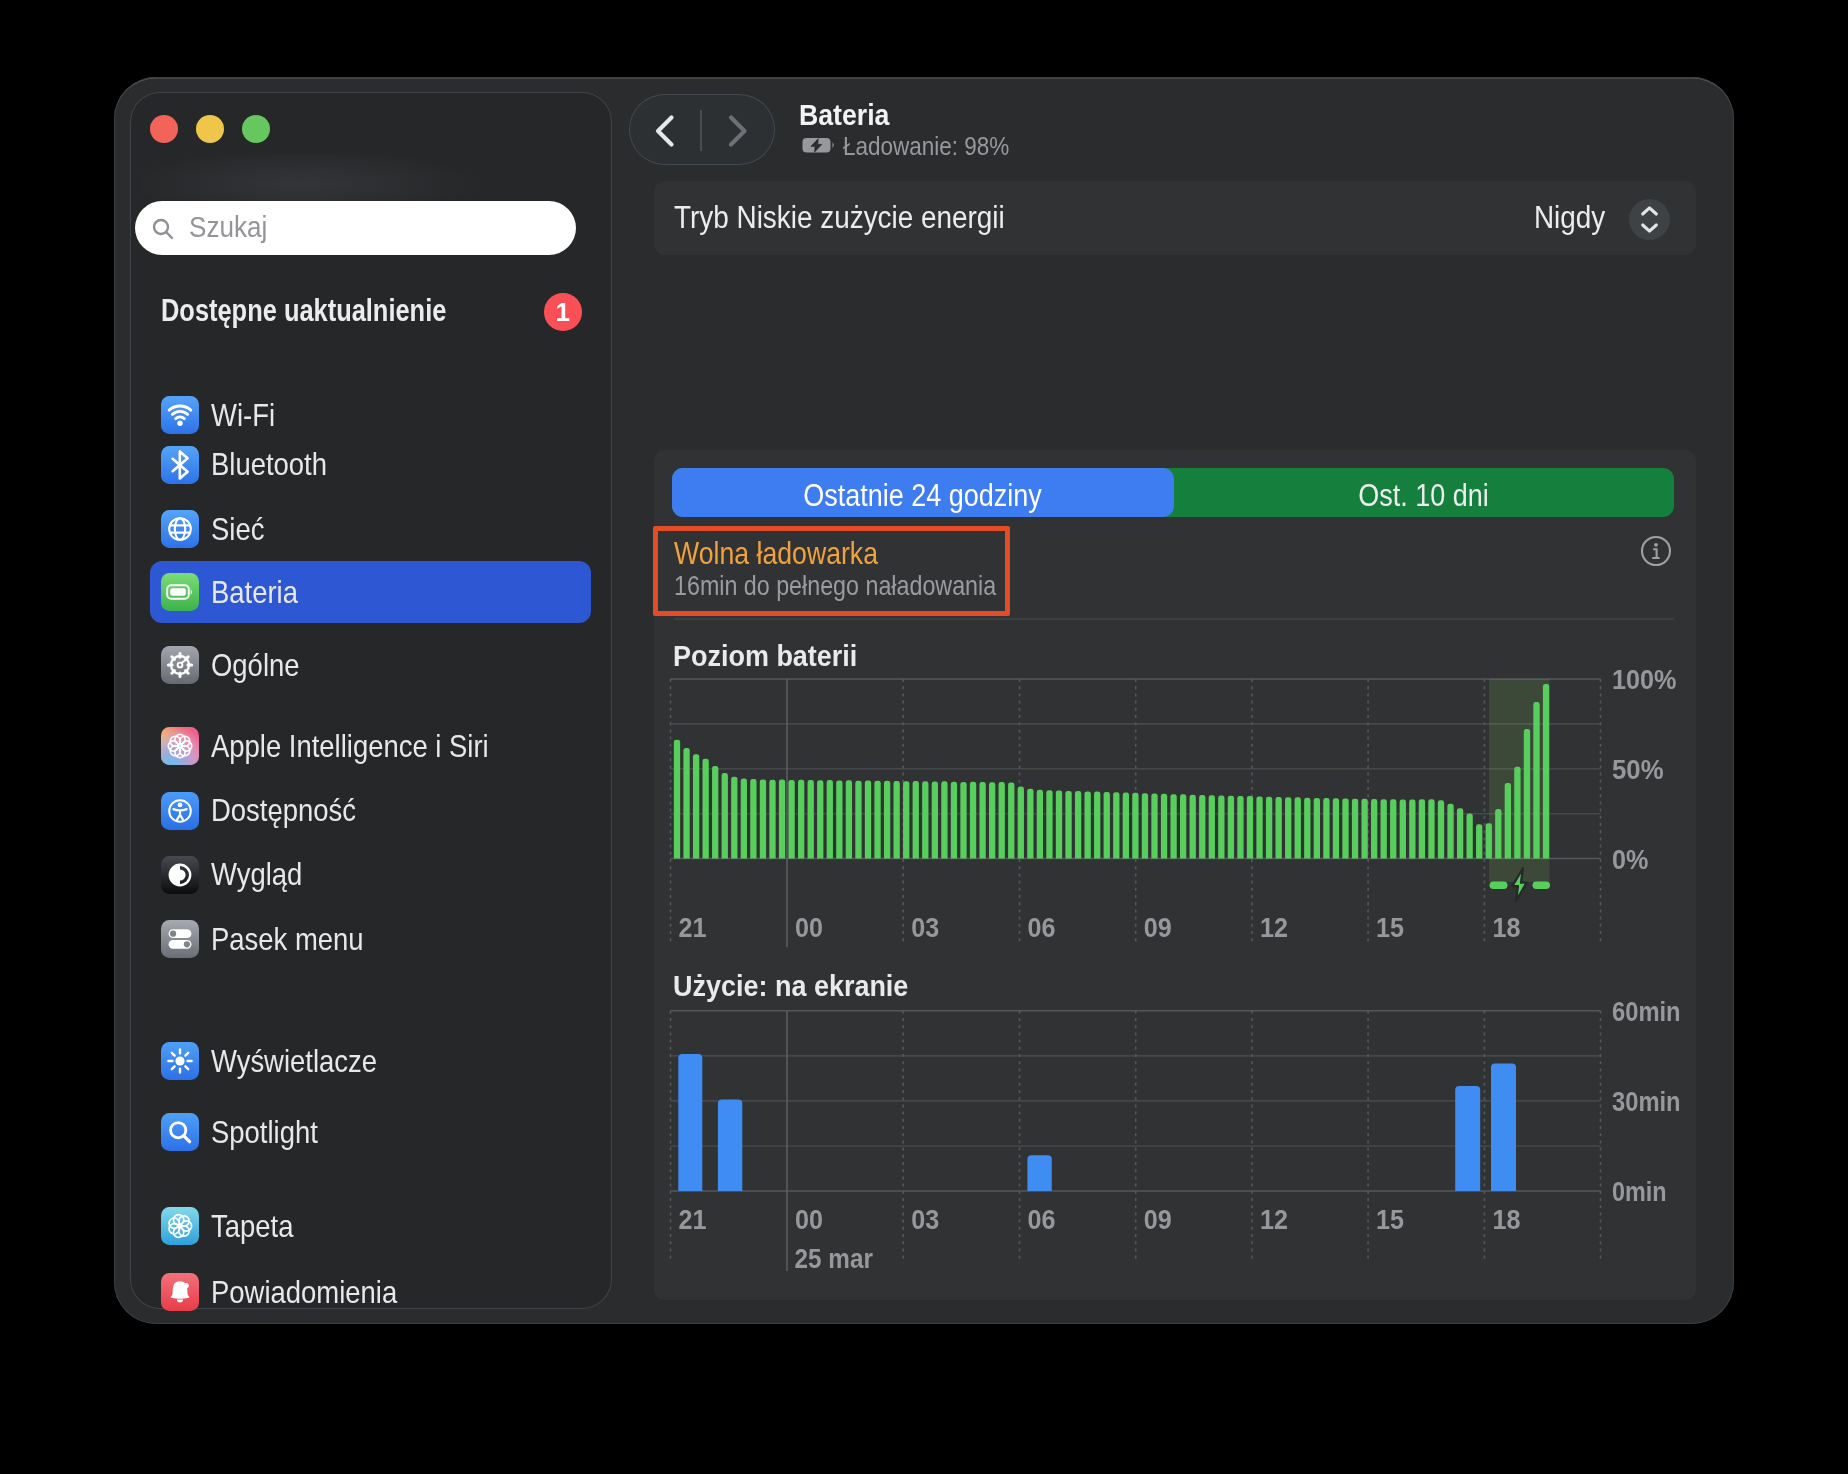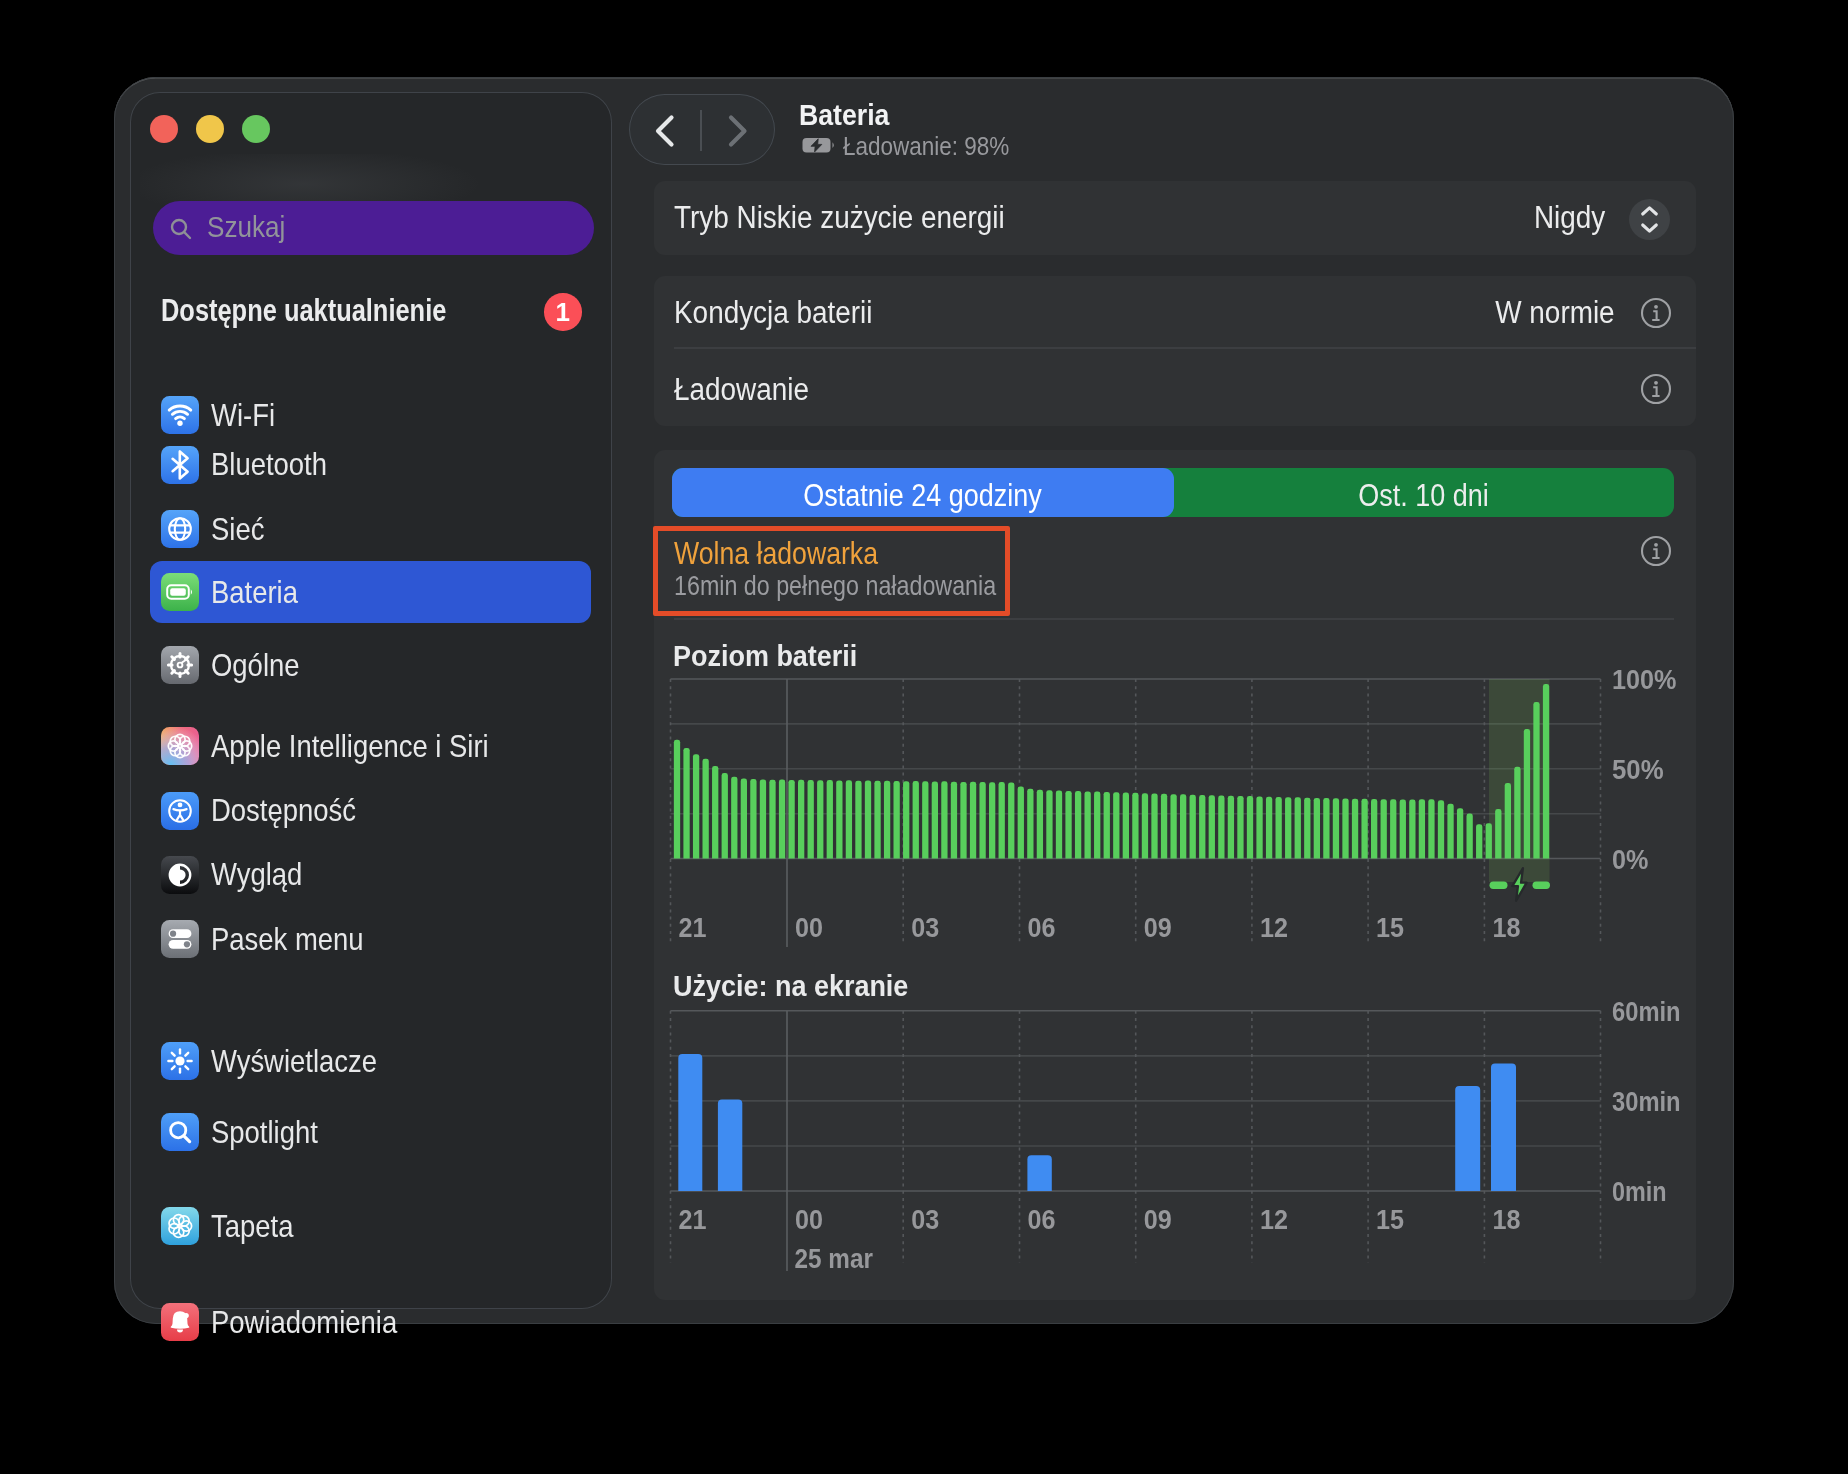--- a/index.html
+++ b/index.html
@@ -6,22 +6,22 @@
 .abs { position:absolute; }
 .stage { position:relative; width:1848px; height:1474px; background:#000; }
 .win { position:absolute; left:113.5px; top:76.5px; width:1620px; height:1247px;
   border-radius:42px; background:#2a2c2e;
   box-shadow: inset 0 0 0 1px #3a3e42, inset 0 1.5px 0 rgba(255,255,255,0.22); }
 .panel { position:absolute; left:16.5px; top:15.5px; width:482px; height:1217px;
   border-radius:30px; background:#252729; box-shadow: inset 0 0 0 1px rgba(140,152,165,0.26); }
 .dot { position:absolute; width:28px; height:28px; border-radius:50%; top:22.8px; }
 .smudge { position:absolute; left:10px; top:62px; width:430px; height:60px;
   background:radial-gradient(55% 80% at 38% 50%, rgba(135,139,145,0.14), rgba(135,139,145,0.0) 75%); }
-.search { position:absolute; left:23px; top:109px; width:441px; height:54px; border-radius:27px;
-  background:#4c1d95; }
+.search { position:absolute; left:5px; top:109px; width:441px; height:54px; border-radius:27px;
+  background:#ffffff; }
 .search span { position:absolute; left:54px; top:9.2px; font-size:30px; color:#92949a; transform:scaleX(0.87); transform-origin:0 50%; }
 .sechead { position:absolute; left:31px; top:201.3px; font-size:31px; font-weight:600; color:#ebeced; transform:scaleX(0.82); transform-origin:0 50%; white-space:nowrap; }
 .badge { position:absolute; left:414px; top:201px; width:37.5px; height:37.5px; border-radius:50%;
   background:#fb4f57; color:#fff; font-size:26px; font-weight:700; text-align:center; line-height:38px; }
 .srow { position:absolute; left:19.5px; width:441px; height:62px; display:flex; align-items:center; }
 .srow .tile { margin-left:11px; flex:0 0 38px; }
 .srow span { margin-left:12.5px; font-size:30.5px; color:#e7e8e9; white-space:nowrap; display:inline-block; transform:scaleX(0.9); transform-origin:0 50%; }
 .selrow { position:absolute; left:19.5px; top:469px; width:441px; height:62px; border-radius:12px; background:#2e57d4; }
 .pill { position:absolute; left:515.5px; top:17px; width:146px; height:71px; border-radius:35.5px;
   background:#2d3033; box-shadow: inset 0 0 0 1px rgba(150,165,180,0.22); }
@@ -223,21 +223,21 @@
             <circle cx="25.40" cy="19.00" r="5.2" stroke="#fff" stroke-width="1.7" fill="none"></circle>
             <circle cx="22.99" cy="24.00" r="5.2" stroke="#fff" stroke-width="1.7" fill="none"></circle>
             <circle cx="17.58" cy="25.24" r="5.2" stroke="#fff" stroke-width="1.7" fill="none"></circle>
             <circle cx="13.23" cy="21.78" r="5.2" stroke="#fff" stroke-width="1.7" fill="none"></circle>
             <circle cx="13.23" cy="16.22" r="5.2" stroke="#fff" stroke-width="1.7" fill="none"></circle>
             <circle cx="17.58" cy="12.76" r="5.2" stroke="#fff" stroke-width="1.7" fill="none"></circle>
             <circle cx="22.99" cy="14.00" r="5.2" stroke="#fff" stroke-width="1.7" fill="none"></circle>
           </svg>
           <span>Tapeta</span>
         </div>
-        <div class="srow" style="top:1199px">
+        <div class="srow" style="top:1169px">
           <svg class="tile" width="38" height="38" viewBox="0 0 38 38">
             <linearGradient id="gRd" x1="0" y1="0" x2="0" y2="1">
               <stop offset="0" stop-color="#f3717b"></stop>
               <stop offset="1" stop-color="#e73d48"></stop>
             </linearGradient>
             <rect width="38" height="38" rx="8.5" fill="url(#gRd)"></rect>
             <path d="M19 8.2 q6.8 0 7.2 7.2 l0.3 5.2 q0.1 1.8 1.5 2.9 q1.1 0.9 -0.3 1.3 q-3.7 1 -8.7 1 t-8.7 -1 q-1.4 -0.4 -0.3 -1.3 q1.4 -1.1 1.5 -2.9 l0.3 -5.2 q0.4 -7.2 7.2 -7.2 Z" fill="#fff"></path>
             <path d="M16 26.6 a3 3 0 0 0 6 0 Z" fill="#fff"></path>
             <circle cx="25.2" cy="12.6" r="2.6" fill="#fff"></circle>
           </svg>
@@ -261,36 +261,20 @@
 
  <div class="card" style="top:104.5px;height:74px">
    <div class="rowtext" style="left:19.5px;top:19.2px">Tryb Niskie zużycie energii</div>
    <div class="rowtext rright" style="right:91px;top:19.2px">Nigdy</div>
    <div style="position:absolute;left:974.5px;top:17.5px;width:41px;height:41px;border-radius:50%;background:#3f4245"></div>
    <svg class="abs" style="left:974.5px;top:17.5px" width="41" height="41" viewBox="0 0 41 41">
      <path d="M13.7 15 L20.5 8.8 L27.3 15 M13.7 26 L20.5 32.2 L27.3 26" stroke="#e2e4e6" stroke-width="3.1" fill="none" stroke-linecap="round" stroke-linejoin="round"></path>
    </svg>
  </div>
 
- <div class="card" style="top:199px;height:150px">
-   <div class="rowtext" style="left:19.5px;top:19.2px">Kondycja baterii</div>
-   <div class="rowtext rright" style="right:81px;top:19.2px">W normie</div>
-   <svg class="abs" style="left:986.3px;top:21.5px" width="32" height="32" viewBox="0 0 32 32">
-          <circle cx="16" cy="16" r="14" stroke="#9fa1a4" stroke-width="2.1" fill="none"></circle>
-          <circle cx="16" cy="9.8" r="1.9" fill="#9fa1a4"></circle>
-          <path d="M13.2 14.2 h3.4 v8.2 m-4.4 0.6 h7.4" stroke="#9fa1a4" stroke-width="2.1" fill="none"></path>
-        </svg>
-   <div class="divline" style="left:19.5px;right:0;top:71.7px"></div>
-   <div class="rowtext" style="left:19.5px;top:96.7px">Ładowanie</div>
-   <svg class="abs" style="left:986.3px;top:97.5px" width="32" height="32" viewBox="0 0 32 32">
-          <circle cx="16" cy="16" r="14" stroke="#9fa1a4" stroke-width="2.1" fill="none"></circle>
-          <circle cx="16" cy="9.8" r="1.9" fill="#9fa1a4"></circle>
-          <path d="M13.2 14.2 h3.4 v8.2 m-4.4 0.6 h7.4" stroke="#9fa1a4" stroke-width="2.1" fill="none"></path>
-        </svg>
- </div>
 
  <div class="card" style="top:373.2px;height:850.6px">
    <div class="seg">
           <div class="segblue"></div>
      <span style="left:0;color:#fff">Ostatnie 24 godziny</span>
      <span style="left:501px">Ost. 10 dni</span>
    </div>
    <div class="redbox"></div>
    <div style="position:absolute;left:19.5px;top:85.7px;font-size:32px;color:#f0a23c;transform:scaleX(0.833);transform-origin:0 50%;white-space:nowrap">Wolna ładowarka</div>
    <div style="position:absolute;left:19.5px;top:120.6px;font-size:28px;color:#9b9ca0;transform:scaleX(0.831);transform-origin:0 50%;white-space:nowrap">16min do pełnego naładowania</div>

